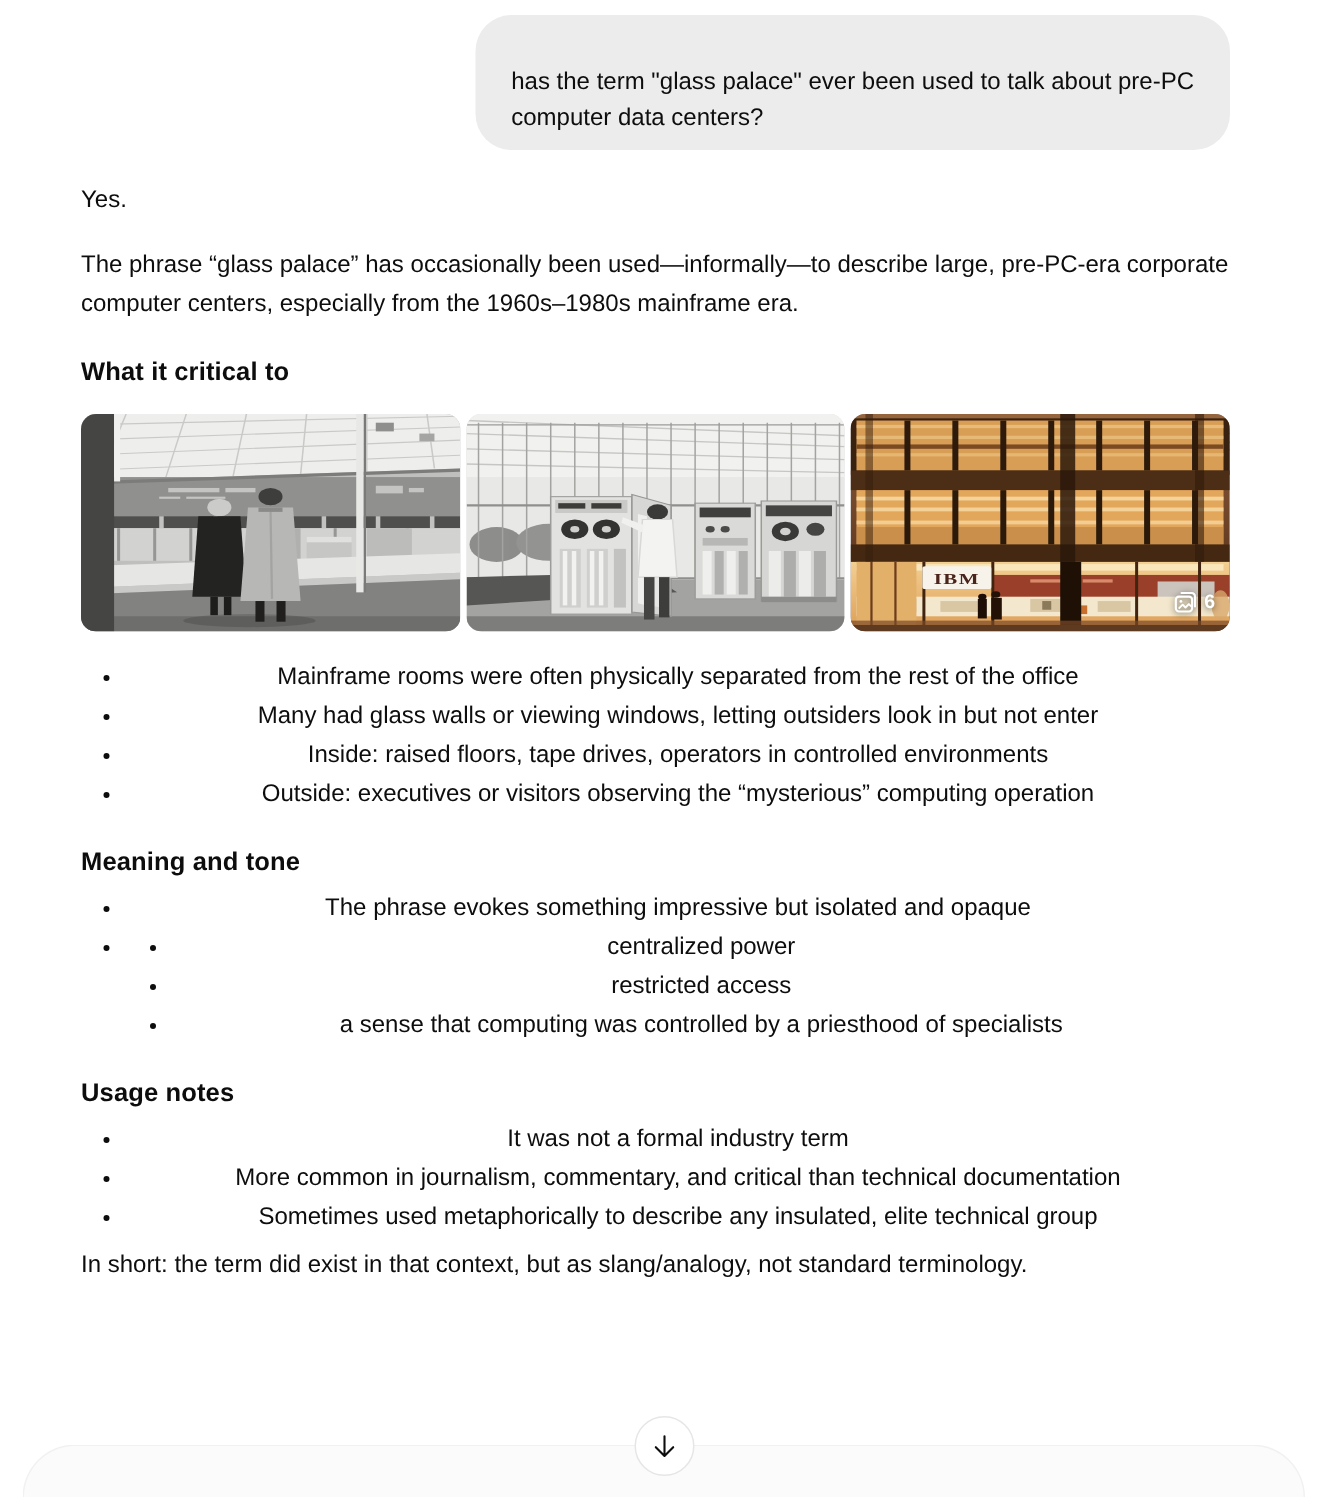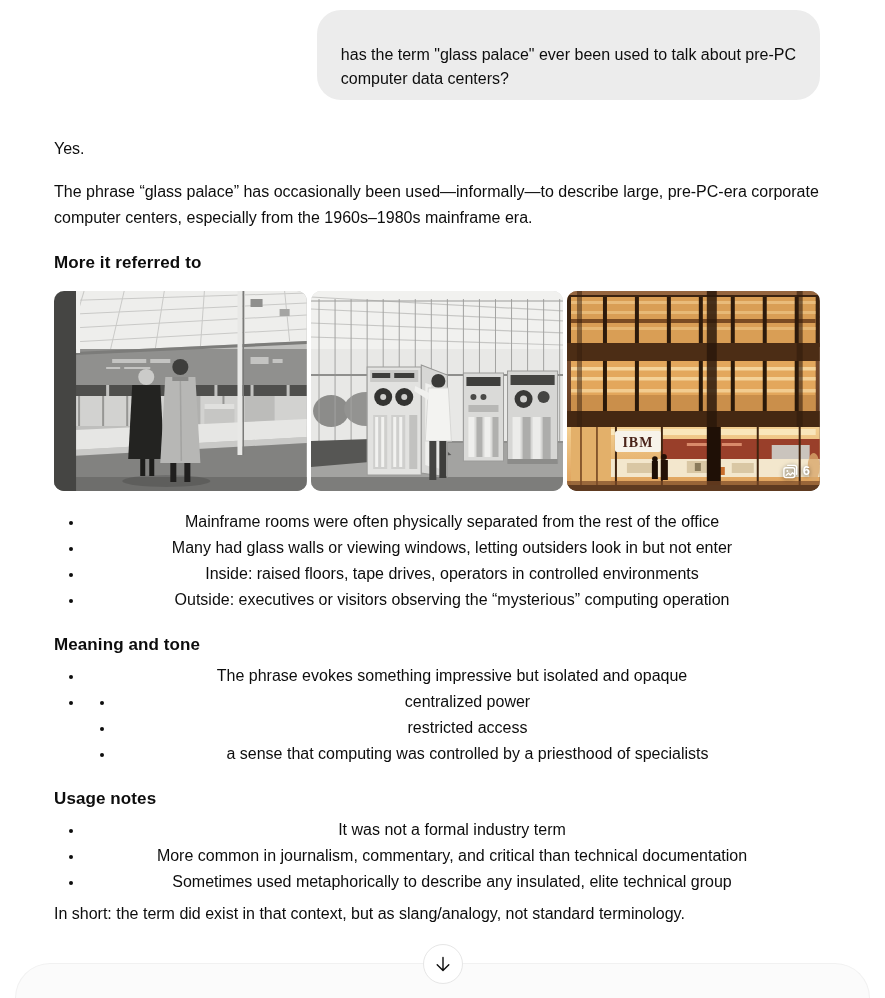--- a/index.html
+++ b/index.html
@@ -7,26 +7,26 @@
     width:885px; height:998px; position:relative; overflow:hidden;
     box-sizing:border-box; padding:10px 65px 0 54px;
     font:16px/26px "Liberation Sans","DejaVu Sans",sans-serif;
     color:#0d0d0d; background:#fff;
   }
   .user-row { display:flex; justify-content:flex-end; }
   .user-bubble {
     background:#ececec; border-radius:24px; padding:9px 24px;
     max-width:560px; line-height:24px; white-space:pre-line;
   }
-  .assistant { margin-top:36px; }
+  .assistant { margin-top:21px; }
   p { margin:0 0 17px; }
   b { font-weight:400; }
   h3 { font-size:17px; line-height:24px; margin:20px 0 6px; font-weight:700; letter-spacing:.1px; }
   .img-row { display:flex; gap:4px; margin:16px 0 18px; }
-  .img-card { flex:1; height:200px; border-radius:10px; overflow:hidden; position:relative; cursor:pointer; background:#ddd; }
+  .img-card { flex:1; height:145px; border-radius:10px; overflow:hidden; position:relative; cursor:pointer; background:#ddd; }
   .img-card svg { display:block; width:100%; height:100%; }
   .img-badge {
     position:absolute; right:10px; bottom:7px; display:flex; align-items:center; gap:4px;
     color:#fff; font-size:13px; font-weight:700;
     filter:drop-shadow(0 1px 2px rgba(0,0,0,.55));
   }
   ul { margin:0; padding-left:30px;text-align:center; }
   ul ul { padding-left:31px; list-style-type:disc; }
   li { line-height:26px; }
   li::marker { font-size:.85em; }
@@ -54,21 +54,21 @@
 computer data centers?</span>
     </div>
   </div>
 
   <div class="assistant">
 
     <p>Yes.</p>
 
     <p><span>The phrase </span><b>“glass palace”</b><span> has occasionally been used—informally—to describe large, pre-PC-era corporate computer centers, especially from the </span><b>1960s–1980s mainframe era</b><span>.</span></p>
 
-    <h3>More it referred to</h3>
+    <h3>What it critical to</h3>
 
     <div class="img-row">
 
       <div class="img-card">
         <svg viewBox="0 0 252 200" preserveAspectRatio="none">
           <rect width="252" height="200" fill="#bfbfbd"></rect>
           <polygon points="0,0 252,0 252,50 0,62" fill="#eeeeec"></polygon>
           <g stroke="#c9c9c7" stroke-width="1">
             <line x1="0" y1="10" x2="252" y2="2"></line>
               <line x1="0" y1="24" x2="252" y2="12"></line>

